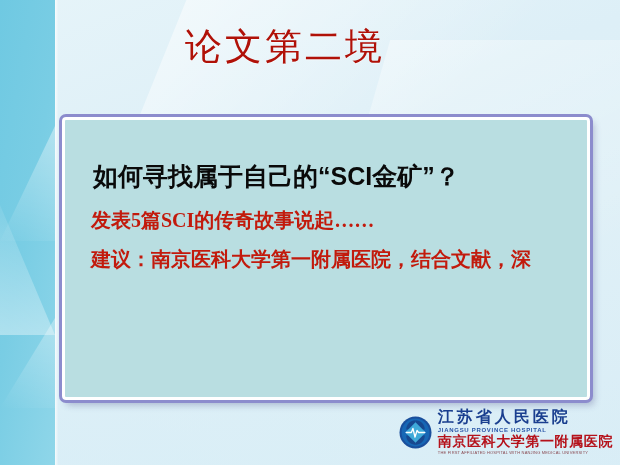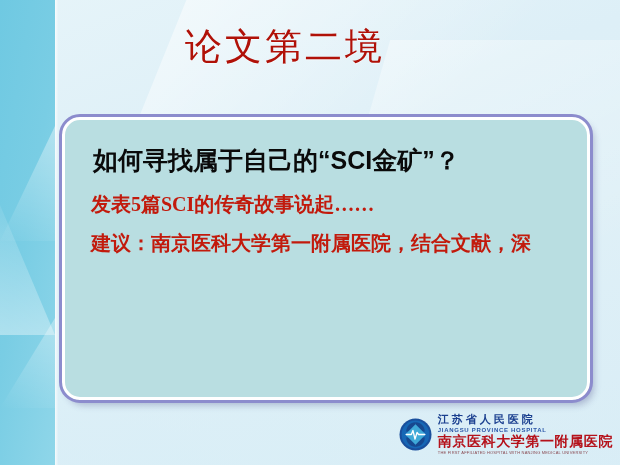--- a/index.html
+++ b/index.html
@@ -99,26 +99,26 @@
 
   
   .content-box {
     position: absolute;
     left: 62px;
     top: 117px;
     width: 528px;
     height: 283px;
     box-sizing: border-box;
     background: #b9dee1;
-    border-radius: 18px;
+    border-radius: 4px;
     border: 3px solid #ffffff;
     outline: 3px solid #8c8ccd;
     outline-offset: 0px;
     box-shadow: 4px 5px 7px rgba(70,70,130,0.33);
-    padding: 16px 20px 0 20px;
+    padding: 32px 20px 0 20px;
   }
 
   .box-heading {
     font-family: "Liberation Sans", "DejaVu Sans", sans-serif;
     font-size: 25px;
     font-weight: bold;
     color: #0a0a0a;
     letter-spacing: 0px;
     margin: 8px 0 14px 8px;
     white-space: nowrap;
@@ -154,21 +154,21 @@
     flex: 0 0 auto;
   }
   .logo-text {
     display: flex;
     flex-direction: column;
     justify-content: center;
     line-height: 1;
   }
   .logo-cn-main {
     font-family: "Liberation Serif", "DejaVu Serif", serif;
-    font-size: 11px;
+    font-size: 16px;
     font-weight: bold;
     color: #1a3f8f;
     letter-spacing: 3px;
     white-space: nowrap;
   }
   .logo-en-main {
     font-family: "Liberation Sans", "DejaVu Sans", sans-serif;
     font-size: 6px;
     font-weight: bold;
     color: #2a56a8;

